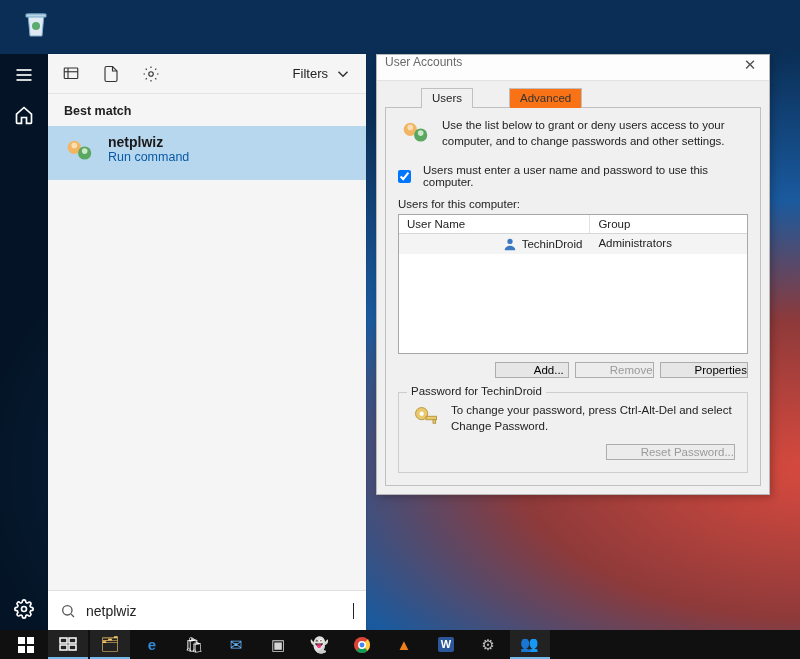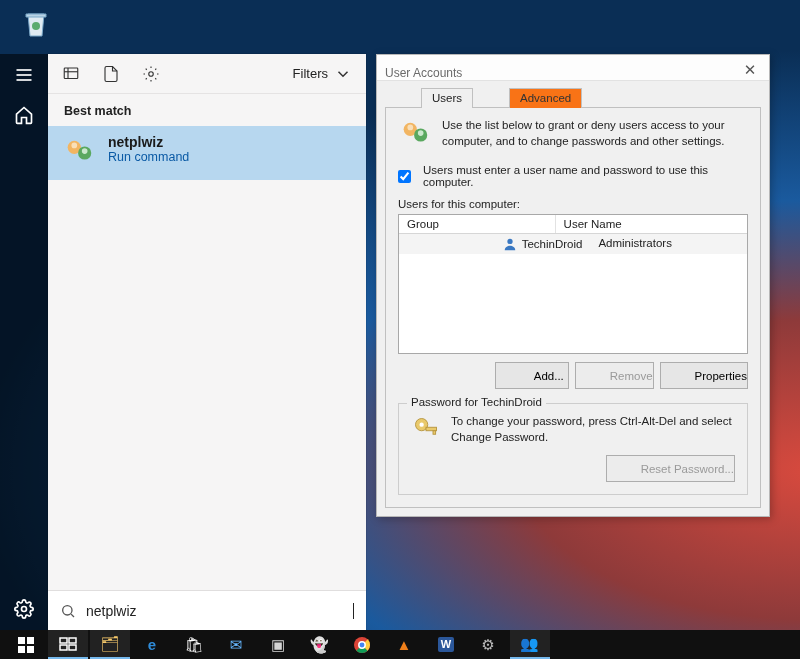--- a/index.html
+++ b/index.html
@@ -26,21 +26,21 @@
     .result-item .ri-title { font-size:14px; font-weight:600; color:#1a1a1a; }
     .result-item .ri-sub { font-size:12.5px; color:#0a5aa5; }
     .search-spacer { flex:1; }
     .search-input-row { height:40px; border-top:1px solid #e0dede; display:flex; align-items:center; padding:0 12px; gap:10px; background:#fff; }
     .search-input-row svg { width:16px; height:16px; stroke:#555; fill:none; }
     .search-input { border:none; outline:none; font-size:14px; flex:1; color:#222; }
     .caret { width:1px; height:16px; background:#222; animation: none; margin-left:-6px; }
 
     
     .dialog { position:absolute; left:376px; top:54px; width:394px; background:#f0f0f0; border:1px solid #b7b7b7; box-shadow: 2px 2px 8px rgba(0,0,0,0.25); font-size:11.5px; color:#222; }
-    .dlg-titlebar { height:26px; display:flex; align-items:flex-end; padding:0 8px; background:#fdfdfd; border-bottom:1px solid #e2e2e2; }
+    .dlg-titlebar { height:26px; display:flex; align-items:flex-start; padding:0 8px; background:#fdfdfd; border-bottom:1px solid #e2e2e2; }
     .dlg-title { color:#6a6a6a; font-size:12px; }
     .dlg-close { margin-left:auto; width:22px; height:20px; display:flex; align-items:center; justify-content:center; cursor:pointer; color:#555; font-size:15px; }
     .tabs { display:flex; gap:0; padding:6px 8px 0; background:#f0f0f0; }
     .tab { padding:3px 10px 4px; border:1px solid #c0c0c0; border-bottom:none; font-size:11.5px; background:#f0f0f0; position:relative; top:1px;margin-left:36px; }
     .tab.active { background:#f0f0f0; z-index:2; }
     .tab.inactive { background:#f97316; color:#333; }
     .tab-body { margin:0 8px 8px; border:1px solid #c0c0c0; background:#f0f0f0; padding:10px 12px 12px; }
     .info-row { display:flex; gap:10px; align-items:flex-start; margin-bottom:10px; }
     .info-row .info-ico { width:34px; height:34px; flex-shrink:0; display:flex; align-items:center; justify-content:center; }
     .info-text { font-size:11.5px; line-height:1.35; }
@@ -50,21 +50,21 @@
     .users-box { border:1px solid #a8a8a8; background:#fff; height:140px; }
     .users-head { display:flex; border-bottom:1px solid #d6d6d6; font-size:11.5px; }
     .users-head .col { padding:3px 8px; border-right:1px solid #e2e2e2; }
     .users-head .col:last-child { border-right:none; }
     .col-un { width:55%; } .col-grp { width:45%; }
     .user-row { display:flex; font-size:11.5px; background:#f4f4f4; }
     .user-row .cell { padding:3px 8px; }
     .user-row .cell.un { width:55%; display:flex; align-items:center; gap:5px;justify-content:flex-end; }
     .user-row .cell.grp { width:45%; }
     .btn-row { display:flex; justify-content:flex-end; gap:6px; margin-top:8px; }
-    .wbtn { min-width:74px; height:27px; font-size:11.5px; background:#e6e6e6; border:1px solid #adadad; cursor:pointer;padding-left:34px; }
+    .wbtn { min-width:74px; height:16px; font-size:11.5px; background:#e6e6e6; border:1px solid #adadad; cursor:pointer;padding-left:34px; }
     .wbtn:disabled { color:#9a9a9a; background:#ececec; }
     .group-box { border:1px solid #cdcdcd; margin-top:14px; padding:10px 12px 12px; position:relative; }
     .group-box .legend { position:absolute; top:-8px; left:8px; background:#f0f0f0; padding:0 4px; font-size:11.5px; }
     .group-row { display:flex; gap:10px; align-items:flex-start; }
     .key-icon { width:30px; height:30px; flex-shrink:0; display:flex; align-items:center; justify-content:center; }
     .dlg-footer { display:flex; justify-content:flex-end; gap:6px; padding:8px 10px 10px; background:#f0f0f0; border-top:1px solid #dedede; }
 
     
     .taskbar { position:absolute; left:0; bottom:0; width:100%; height:29px; background:#101010; display:flex; align-items:center; padding:0 6px; gap:2px; }
     .tb-item { width:40px; height:29px; display:flex; align-items:center; justify-content:center; }
@@ -189,22 +189,22 @@
       </div>
       <div class="info-text">Use the list below to grant or deny users access to your computer, and to change passwords and other settings.</div>
     </div>
     <label class="check-row">
       <input type="checkbox" checked="" style="">
       <span>Users must enter a user name and password to use this computer.</span>
     </label>
     <div class="users-label">Users for this computer:</div>
     <div class="users-box">
       <div class="users-head">
+        <div class="col col-un">User Name</div>
         <div class="col col-grp">Group</div>
-        <div class="col col-un">User Name</div>
       </div>
       <div class="user-row">
         <div class="cell un">
           <svg width="14" height="14" viewBox="0 0 16 16">
               <circle cx="8" cy="5" r="3" fill="#3a78c2"></circle>
               <path d="M2 15c0-3 3-5 6-5s6 2 6 5" fill="#3a78c2"></path>
             </svg>
           <span>TechinDroid</span>
         </div>
         <div class="cell grp">Administrators</div>

